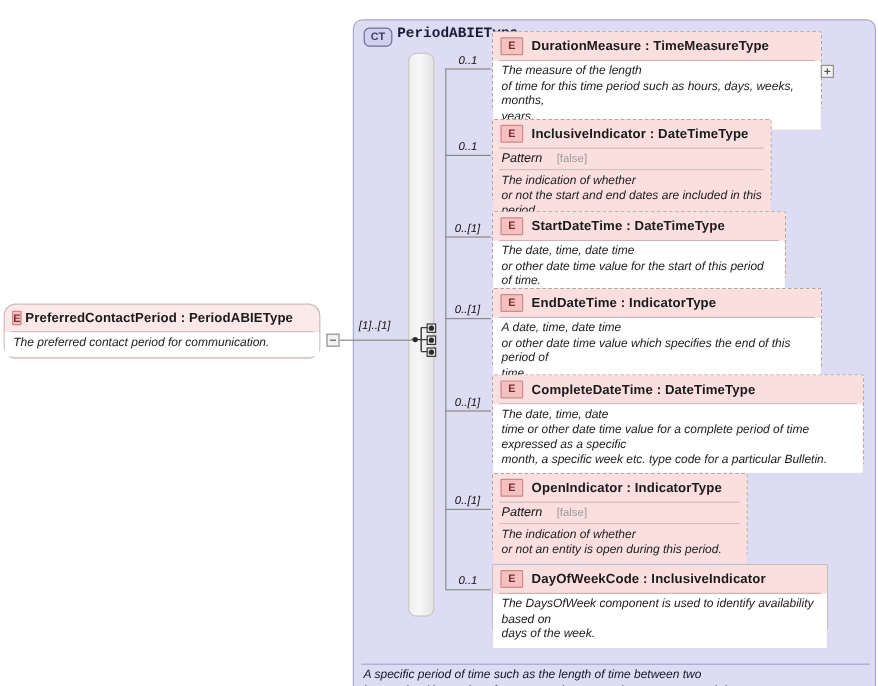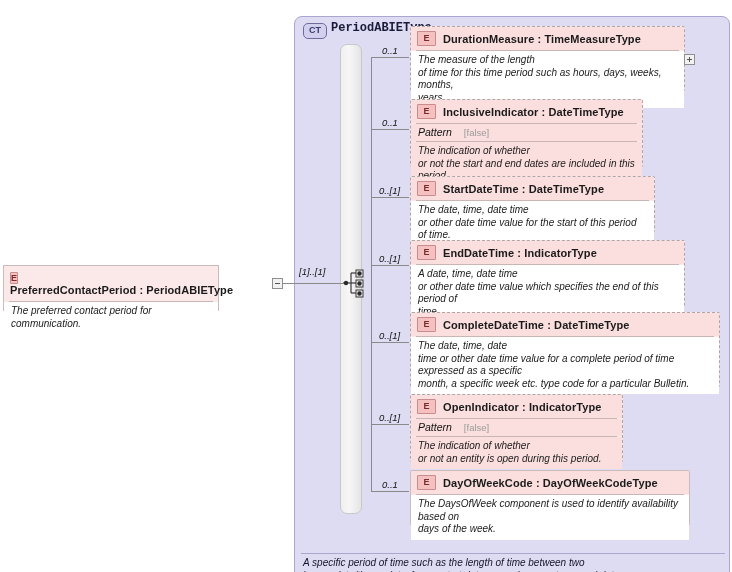--- a/index.html
+++ b/index.html
@@ -203,21 +203,21 @@
   <div class="ctbox" style="left:294px; top:2px; width:436px; height:568px;margin-top:14px;">
     <div class="ctbadge">CT</div>
     <div class="cttitle">PeriodABIEType</div>
     <div class="ctfootsep" style="left:6px; top:536px; width:424px;"></div>
     <div class="ctdesc" style="left:8px; top:540px; width:420px;">A specific period of time such as the length of time between two
 known date/time points, from a start date onwards, or up to an end date.</div>
   </div>
 
   <div class="rail" style="left:340px; top:44px; width:22px; height:470px;"></div>
 
-  <div class="rootbox" style="left:3px; top:265px; width:216px; height:46px;">
+  <div class="rootbox" style="left:3px; top:253px; width:264px; height:46px;border-radius:10px;">
     <div class="hdr" style="padding:5px 7px 5px 6px;">
       <span class="ebadge">E</span>
       <span class="ntitle">PreferredContactPeriod : PeriodABIEType</span>
     </div>
     <div class="sep"></div>
     <div class="ndesc white">The preferred contact period for communication.</div>
   </div>
 
   <div class="toggle" style="left:272px; top:278px;"></div>
   <div class="line hline" style="left:283px; top:283px; width:60px;"></div>
@@ -328,20 +328,20 @@
       <span class="patval">[false]</span>
     </div>
     <div class="sep"></div>
     <div class="ndesc pink">The indication of whether
 or not an entity is open during this period.</div>
   </div>
 
   <div class="node solid" style="left:410px; top:470px; width:280px; height:56px;">
     <div class="hdr">
       <span class="ebadge">E</span>
-      <span class="ntitle">DayOfWeekCode : DayOfWeekCodeType</span>
+      <span class="ntitle">DayOfWeekCode : InclusiveIndicator</span>
     </div>
     <div class="sep"></div>
     <div class="ndesc white">The DaysOfWeek component is used to identify availability based on
 days of the week.</div>
   </div>
 
 </div>
 
 </body></html>

